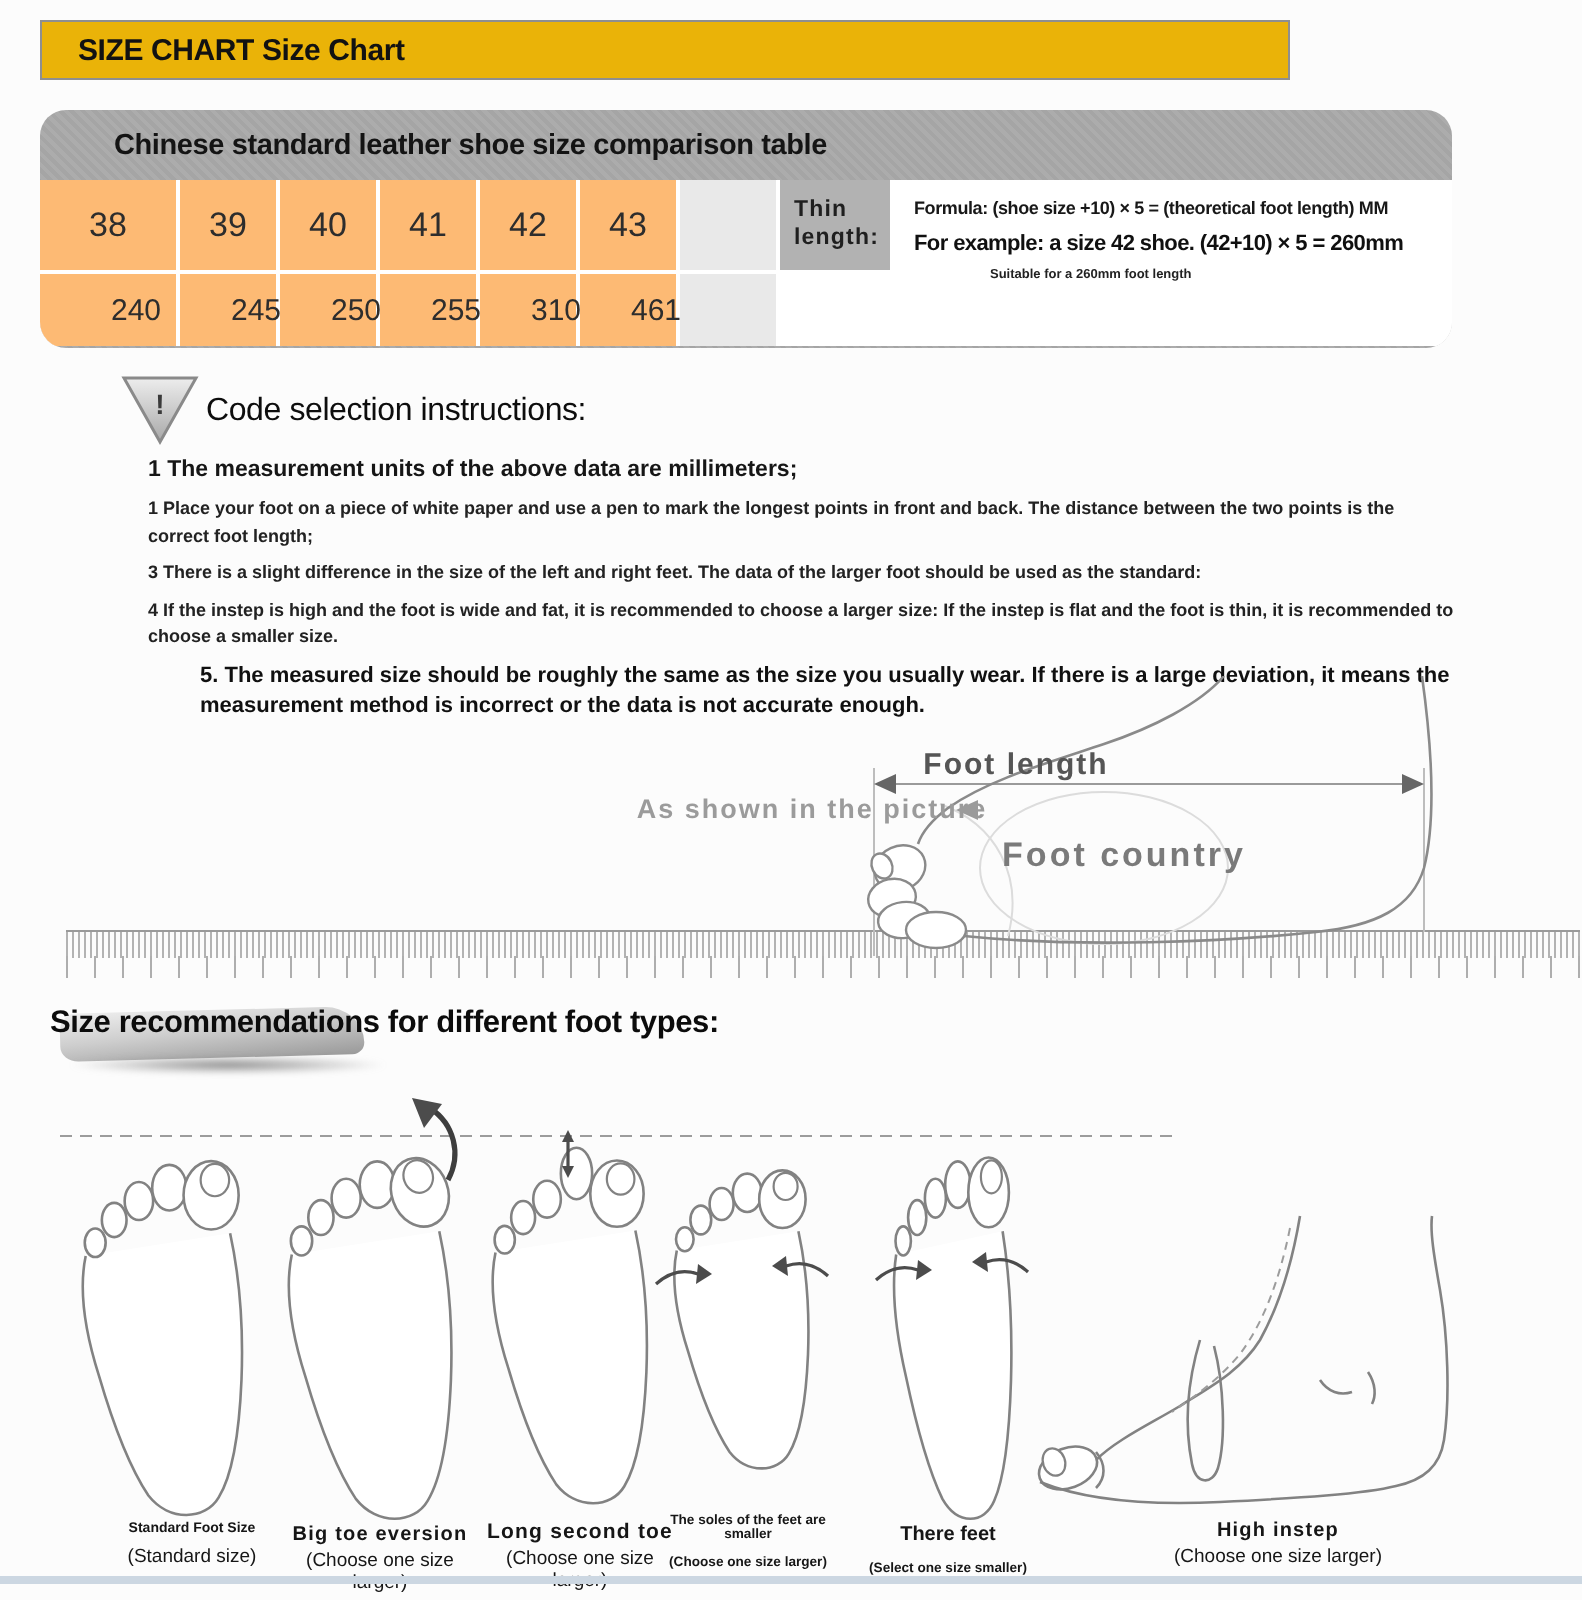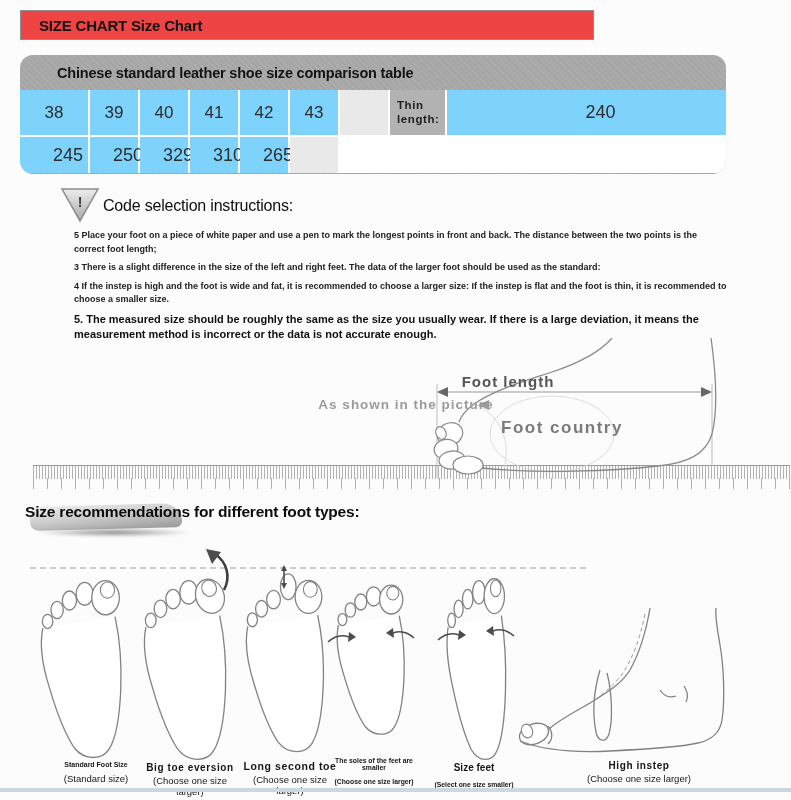--- a/index.html
+++ b/index.html
@@ -4,50 +4,50 @@
 <style>
   html,body{margin:0;padding:0;}
   body{
     width:791px;height:800px;position:relative;overflow:hidden;
     background:#fcfcfc;
     font-family:"Liberation Sans",sans-serif;color:#1b1b1b;
   }
   .abs{position:absolute;}
 
   
-  .title-box{left:20px;top:10px;width:574px;height:30px;background:#ef4444;border:1px solid #8f8f8f;
+  .title-box{left:20px;top:10px;width:625px;height:30px;background:#eab308;border:1px solid #8f8f8f;
     box-sizing:border-box;display:flex;align-items:center;padding-left:18px;}
   .title-box span{font-weight:bold;font-size:15px;color:#121212;letter-spacing:-0.2px;}
 
   
   .panel{left:20px;top:55px;width:706px;height:119px;background:#a8a8a8;border-radius:13px;overflow:hidden;
     background-image:repeating-linear-gradient(45deg,rgba(255,255,255,0.05) 0 2px,rgba(0,0,0,0.02) 2px 4px);}
   .panel-heading{padding:10px 0 0 18px;font-weight:bold;font-size:14.5px;color:#141414;height:24px;letter-spacing:-0.2px;margin-left:19px;}
   .size-table{display:grid;grid-template-columns:68px 48px 48px 48px 48px 48px 48px 55px 1fr;
     grid-template-rows:45px 36px;gap:2px;background:#fff;margin-top:1px;height:83px;}
   .cell{display:flex;align-items:center;justify-content:center;}
   .cell.lab{background:#b2b2b2;color:#1f1f1f;font-weight:bold;}
   .lab1{font-size:9.5px;letter-spacing:0.5px;}
   .lab2{font-size:11.5px;line-height:1.15;justify-content:flex-start;padding-left:7px;letter-spacing:0.6px;}
-  .cell.num{background:#7dd3fc;color:#2d2d2d;}
+  .cell.num{background:#fdba74;color:#2d2d2d;}
   .num1{font-size:17px;}
-  .num2{font-size:18px;padding-left:28px;}
+  .num2{font-size:15px;padding-left:28px;}
   .cell.empty{background:#e9e9e9;}
   .cell.formula{grid-row:1/3;grid-column:9;background:#fff;display:block;padding:9px 4px 0 10px;}
   .f1{font-size:9px;font-weight:bold;letter-spacing:-0.2px;white-space:nowrap;color:#181818;}
   .f2{font-size:11px;font-weight:bold;letter-spacing:-0.3px;white-space:nowrap;margin-top:7px;color:#101010;}
   .f3{font-size:6.5px;font-weight:bold;margin:6px 0 0 38px;color:#222;}
 
   
   .tri-icon{left:60px;top:187px;width:40px;height:37px;}
   .instr-heading{left:103px;top:197px;font-size:16px;font-weight:normal;color:#0d0d0d;letter-spacing:-0.2px;}
   .instr-list{left:74px;top:229px;width:656px;}
   .it-md{font-size:11.5px;font-weight:bold;margin-bottom:7px;color:#161616;}
   .it-sm{font-size:9px;font-weight:bold;margin-bottom:5px;line-height:1.5;color:#222;}
-  .it-lg{font-size:11px;font-weight:bold;line-height:1.4;color:#101010;width:645px;}
+  .it-lg{font-size:11px;font-weight:bold;line-height:1.4;color:#101010;width:645px;margin-left:26px;}
 
   
   .measure-svg{left:0;top:338px;z-index:2;}
   .t-footlen{font-family:"Liberation Sans",sans-serif;font-weight:bold;font-size:15px;fill:#555;letter-spacing:1px;}
   .t-shown{font-family:"Liberation Sans",sans-serif;font-weight:bold;font-size:13.5px;fill:#9b9b9b;letter-spacing:1px;}
   .t-country{font-family:"Liberation Sans",sans-serif;font-weight:bold;font-size:17px;fill:#7a7a7a;letter-spacing:1.5px;}
   .outline{fill:none;stroke:#8a8a8a;stroke-width:1.3;}
   .toe{fill:#fff;stroke:#8a8a8a;stroke-width:1.2;}
   .faint{fill:none;stroke:#dcdcdc;stroke-width:1;}
   .guide{stroke:#bdbdbd;stroke-width:1;}
@@ -99,45 +99,51 @@
 <div class="abs panel">
   <div class="panel-heading">Chinese standard leather shoe size comparison table</div>
   <div class="size-table">
     <div class="cell num num1">38</div>
     <div class="cell num num1">39</div>
     <div class="cell num num1">40</div>
     <div class="cell num num1">41</div>
     <div class="cell num num1">42</div>
     <div class="cell num num1">43</div>
     <div class="cell empty"></div>
+    <div class="cell formula">
+      <div class="f1">Formula: (shoe size +10) × 5 = (theoretical foot length) MM</div>
+      <div class="f2">For example: a size 42 shoe. (42+10) × 5 = 260mm</div>
+      <div class="f3">Suitable for a 260mm foot length</div>
+    </div>
     <div class="cell lab lab2">Thin length:</div>
     <div class="cell num num2">240</div>
     <div class="cell num num2">245</div>
     <div class="cell num num2">250</div>
-    <div class="cell num num2">329</div>
+    <div class="cell num num2">255</div>
     <div class="cell num num2">310</div>
-    <div class="cell num num2">265</div>
+    <div class="cell num num2">461</div>
     <div class="cell empty"></div>
   </div>
 </div>
 
 <svg class="abs tri-icon" viewBox="0 0 40 37">
   <defs>
     <linearGradient id="tg" x1="0" y1="0" x2="0" y2="1">
       <stop offset="0" stop-color="#ededed"></stop>
         <stop offset="1" stop-color="#a8a8a8"></stop>
     </linearGradient>
   </defs>
   <polygon points="2,2 38,2 20,34" fill="url(#tg)" stroke="#8a8a8a" stroke-width="1.5"></polygon>
   <text x="20" y="20" text-anchor="middle" font-size="14" font-weight="bold" fill="#3a3a3a">!</text>
 </svg>
 <div class="abs instr-heading">Code selection instructions:</div>
 
 <div class="abs instr-list">
-  <div class="it-sm">5 Place your foot on a piece of white paper and use a pen to mark the longest points in front and back. The distance between the two points is the correct foot length;</div>
+  <div class="it-md">1 The measurement units of the above data are millimeters;</div>
+  <div class="it-sm">1 Place your foot on a piece of white paper and use a pen to mark the longest points in front and back. The distance between the two points is the correct foot length;</div>
   <div class="it-sm">3 There is a slight difference in the size of the left and right feet. The data of the larger foot should be used as the standard:</div>
   <div class="it-sm">4 If the instep is high and the foot is wide and fat, it is recommended to choose a larger size: If the instep is flat and the foot is thin, it is recommended to choose a smaller size.</div>
   <div class="it-lg">5. The measured size should be roughly the same as the size you usually wear. If there is a large deviation, it means the measurement method is incorrect or the data is not accurate enough.</div>
 </div>
 
 <div class="abs ruler-a"></div>
 <div class="abs ruler-b"></div>
 
 <svg class="abs measure-svg" width="791" height="157" viewBox="0 0 791 157">
 
@@ -260,21 +266,21 @@
 </div>
 <div class="abs ft-label fl3">
   <div class="ft-name">Long second toe</div>
   <div class="ft-note">(Choose one size larger)</div>
 </div>
 <div class="abs ft-label fl4">
   <div class="ft-name">The soles of the feet are smaller</div>
   <div class="ft-note">(Choose one size larger)</div>
 </div>
 <div class="abs ft-label fl5">
-  <div class="ft-name">Size feet</div>
+  <div class="ft-name">There feet</div>
   <div class="ft-note">(Select one size smaller)</div>
 </div>
 <div class="abs ft-label fl6">
   <div class="ft-name">High instep</div>
   <div class="ft-note">(Choose one size larger)</div>
 </div>
 
 <div class="abs bottom-divider"></div>
 
 </body></html>

